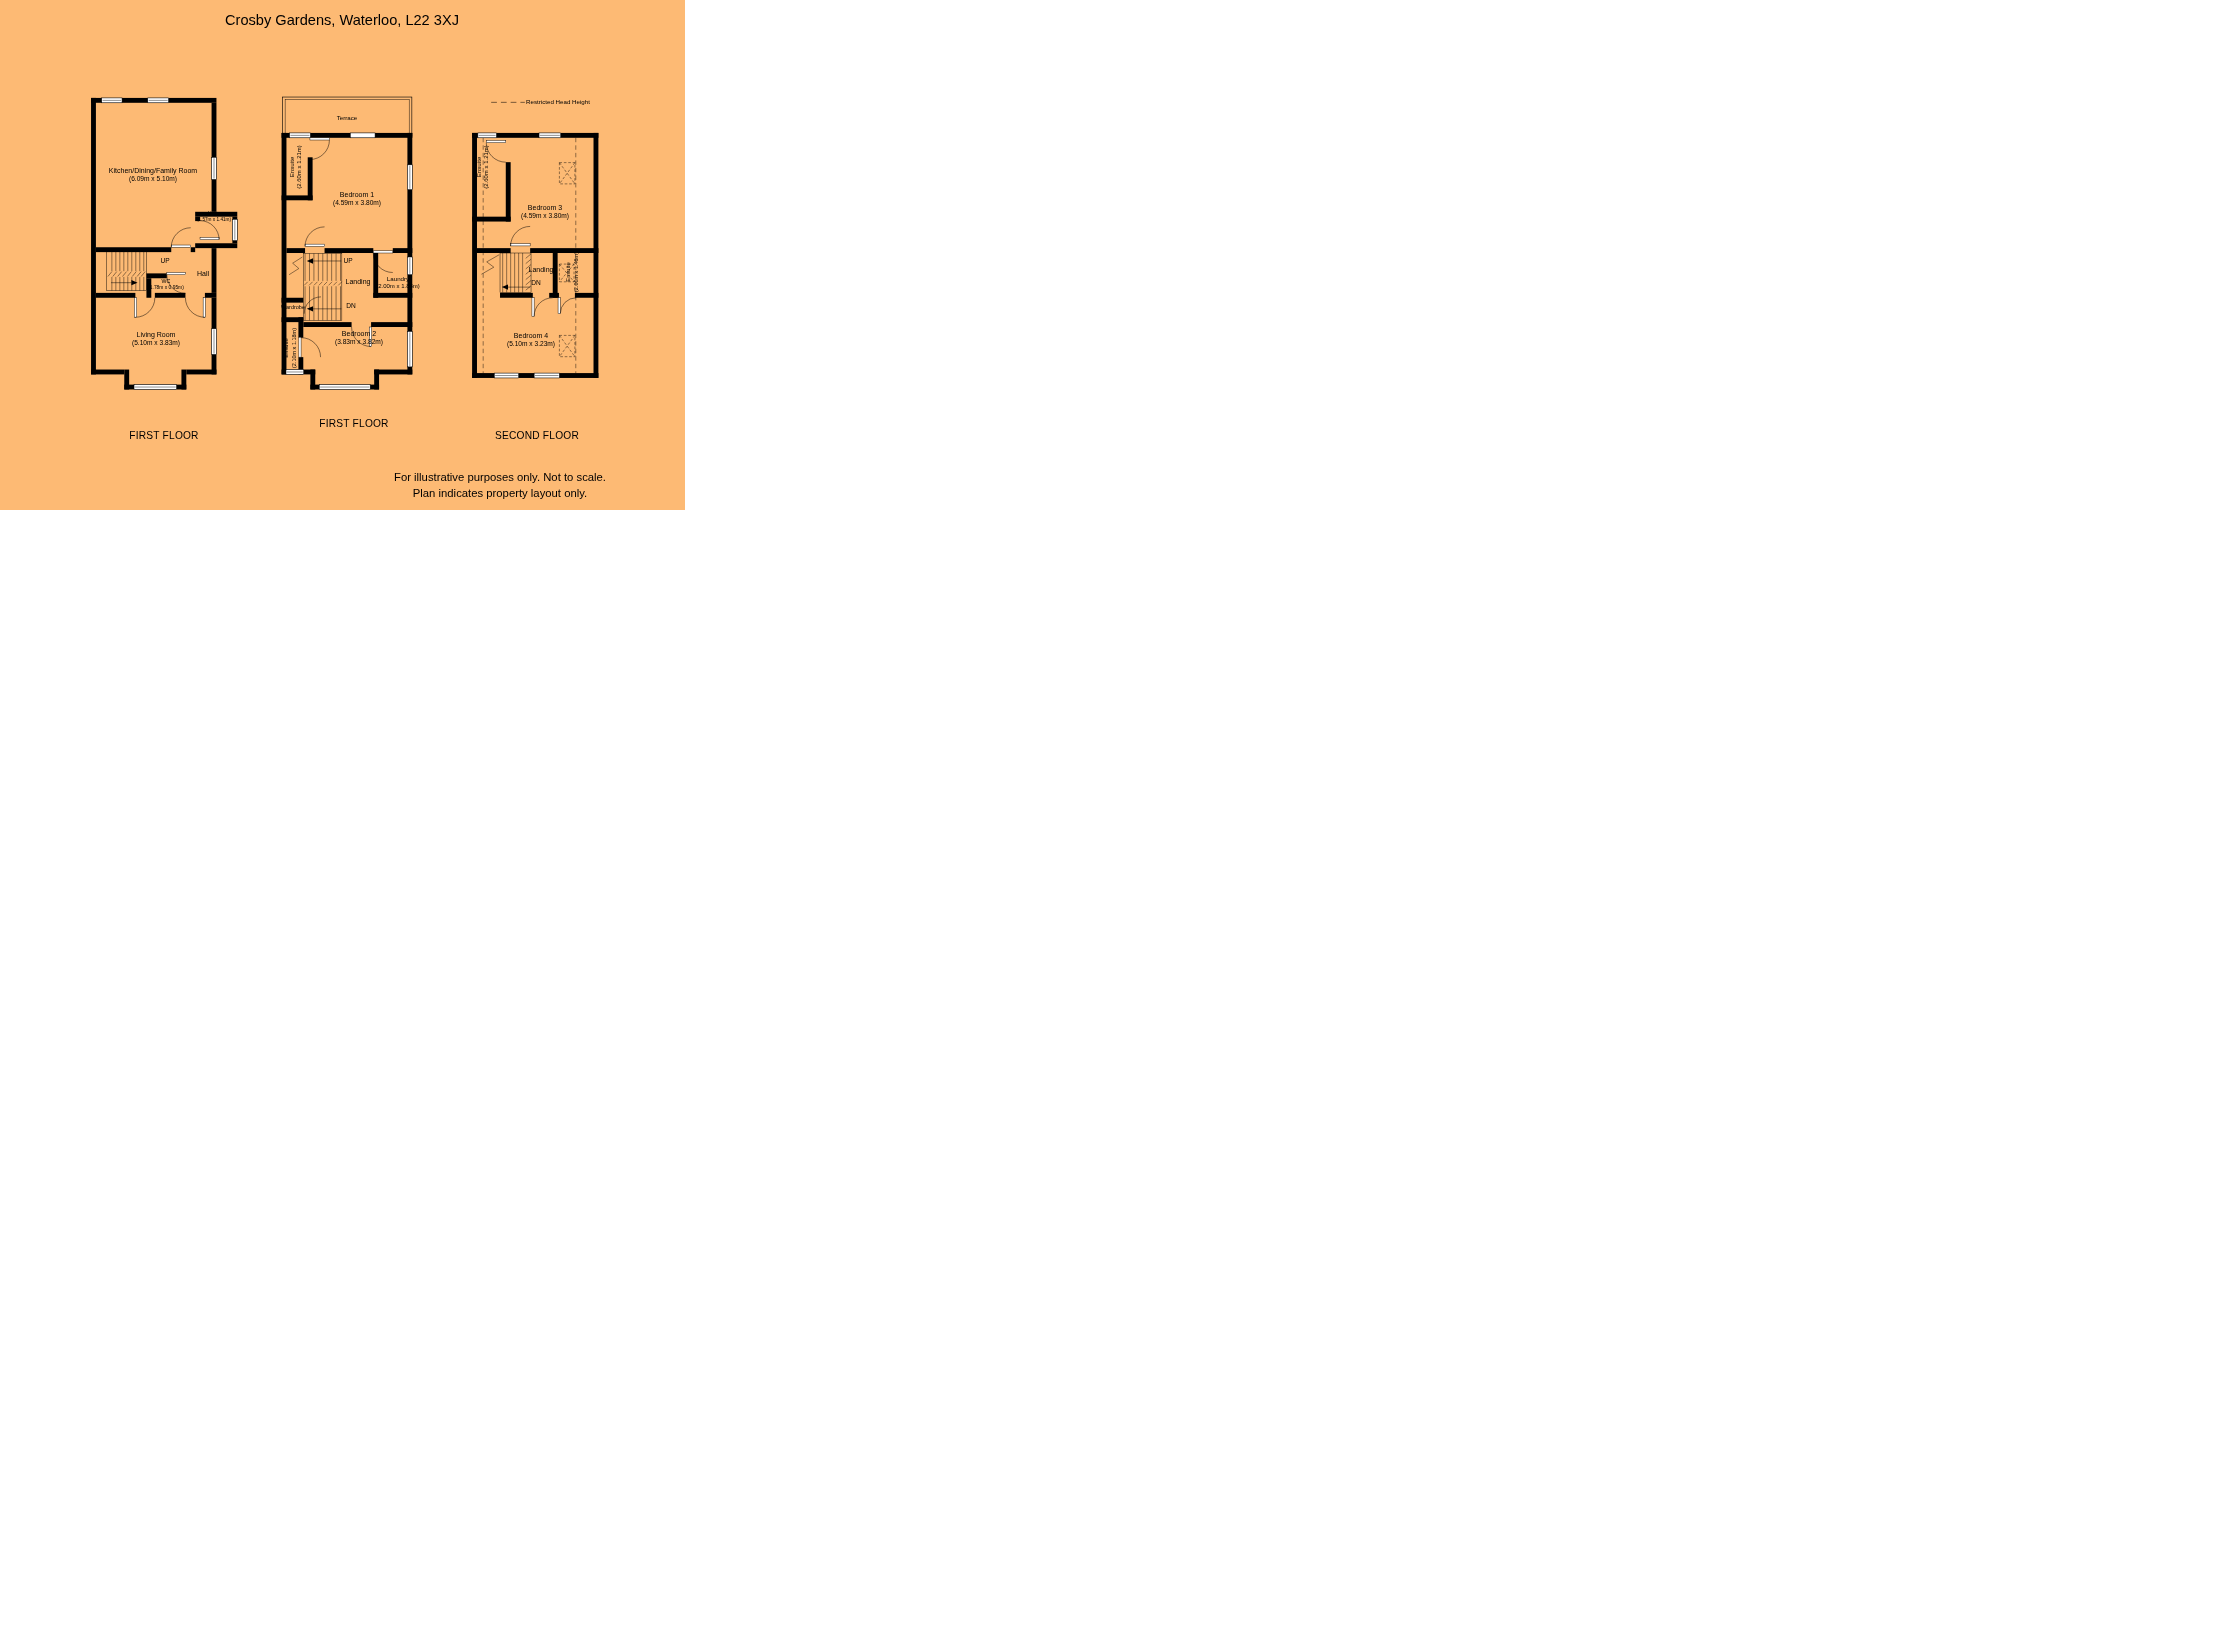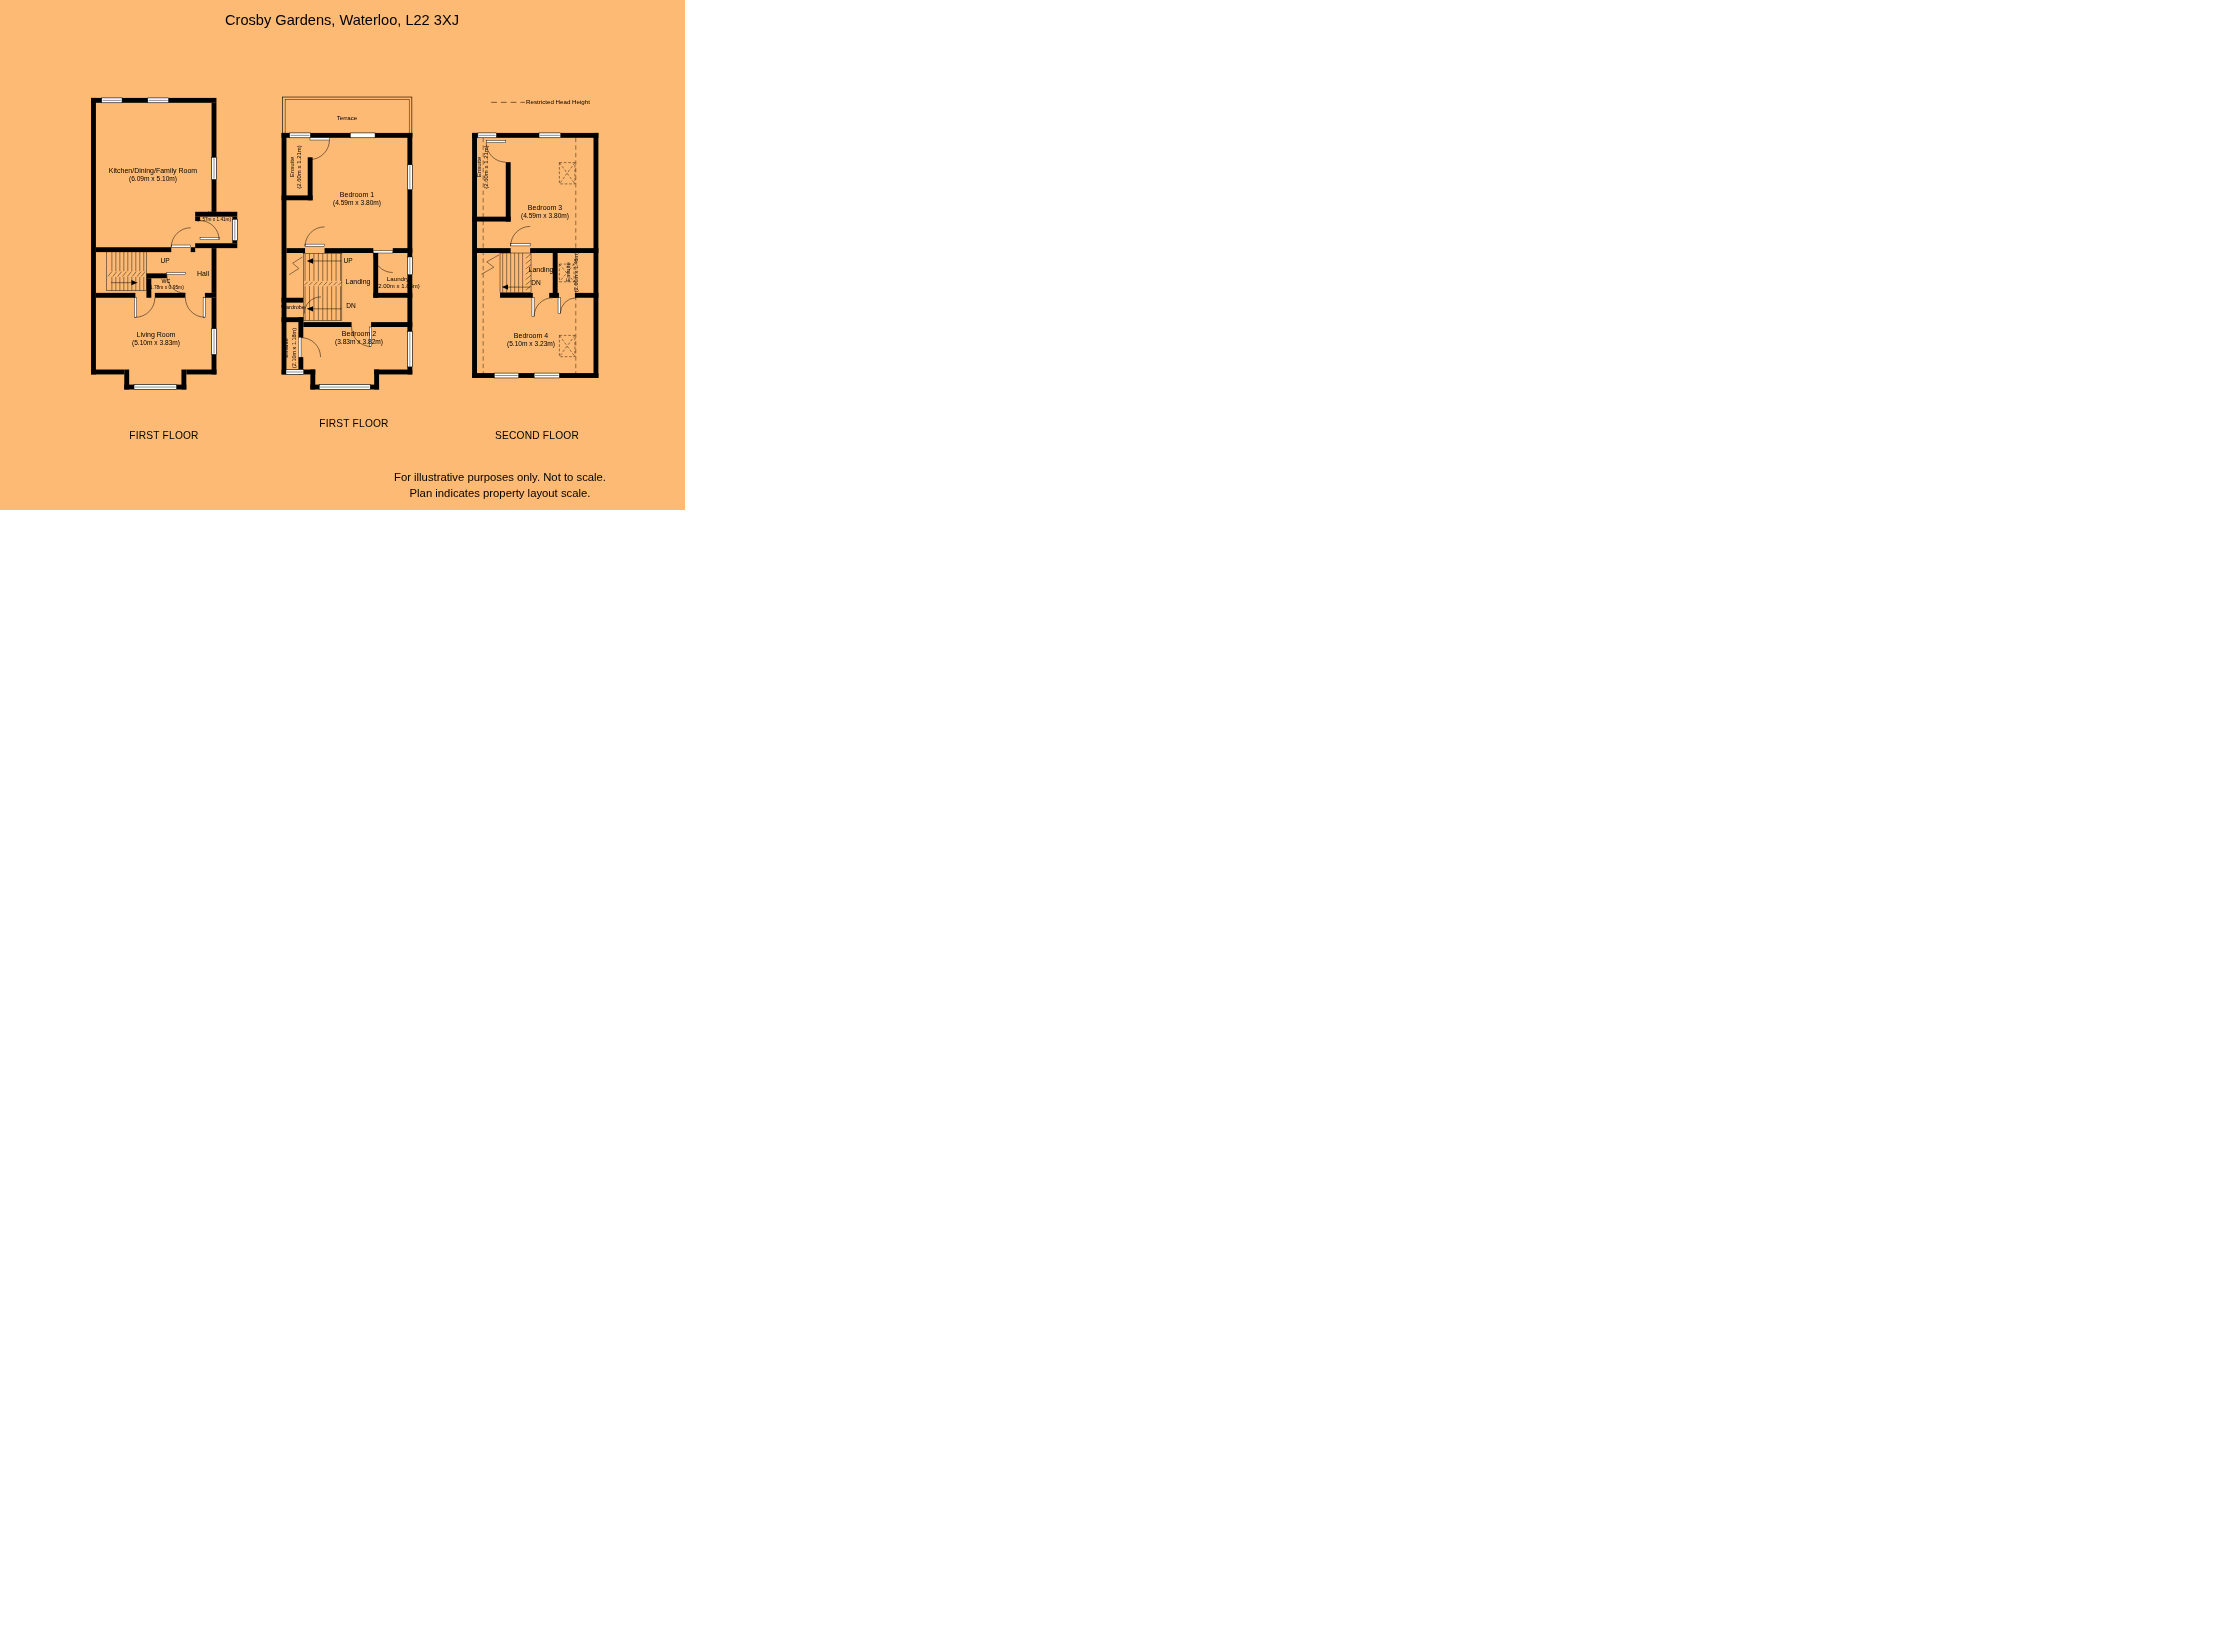--- a/index.html
+++ b/index.html
@@ -443,17 +443,17 @@
 <div class="lbl" style="left:531px;top:340px;">
   <span class="nm">Bedroom 4</span>
   <span class="dims">(5.10m x 3.23m)</span>
 </div>
 <div class="lbl floor-title" style="left:537px;top:436px;">
   <span>SECOND FLOOR</span>
 </div>
 
 <div class="footer">
   <span>For illustrative purposes only. Not to scale.</span>
-  <span>Plan indicates property layout scale.</span>
+  <span>Plan indicates property layout only.</span>
 </div>
 
 </div>
 
 
 </body></html>

